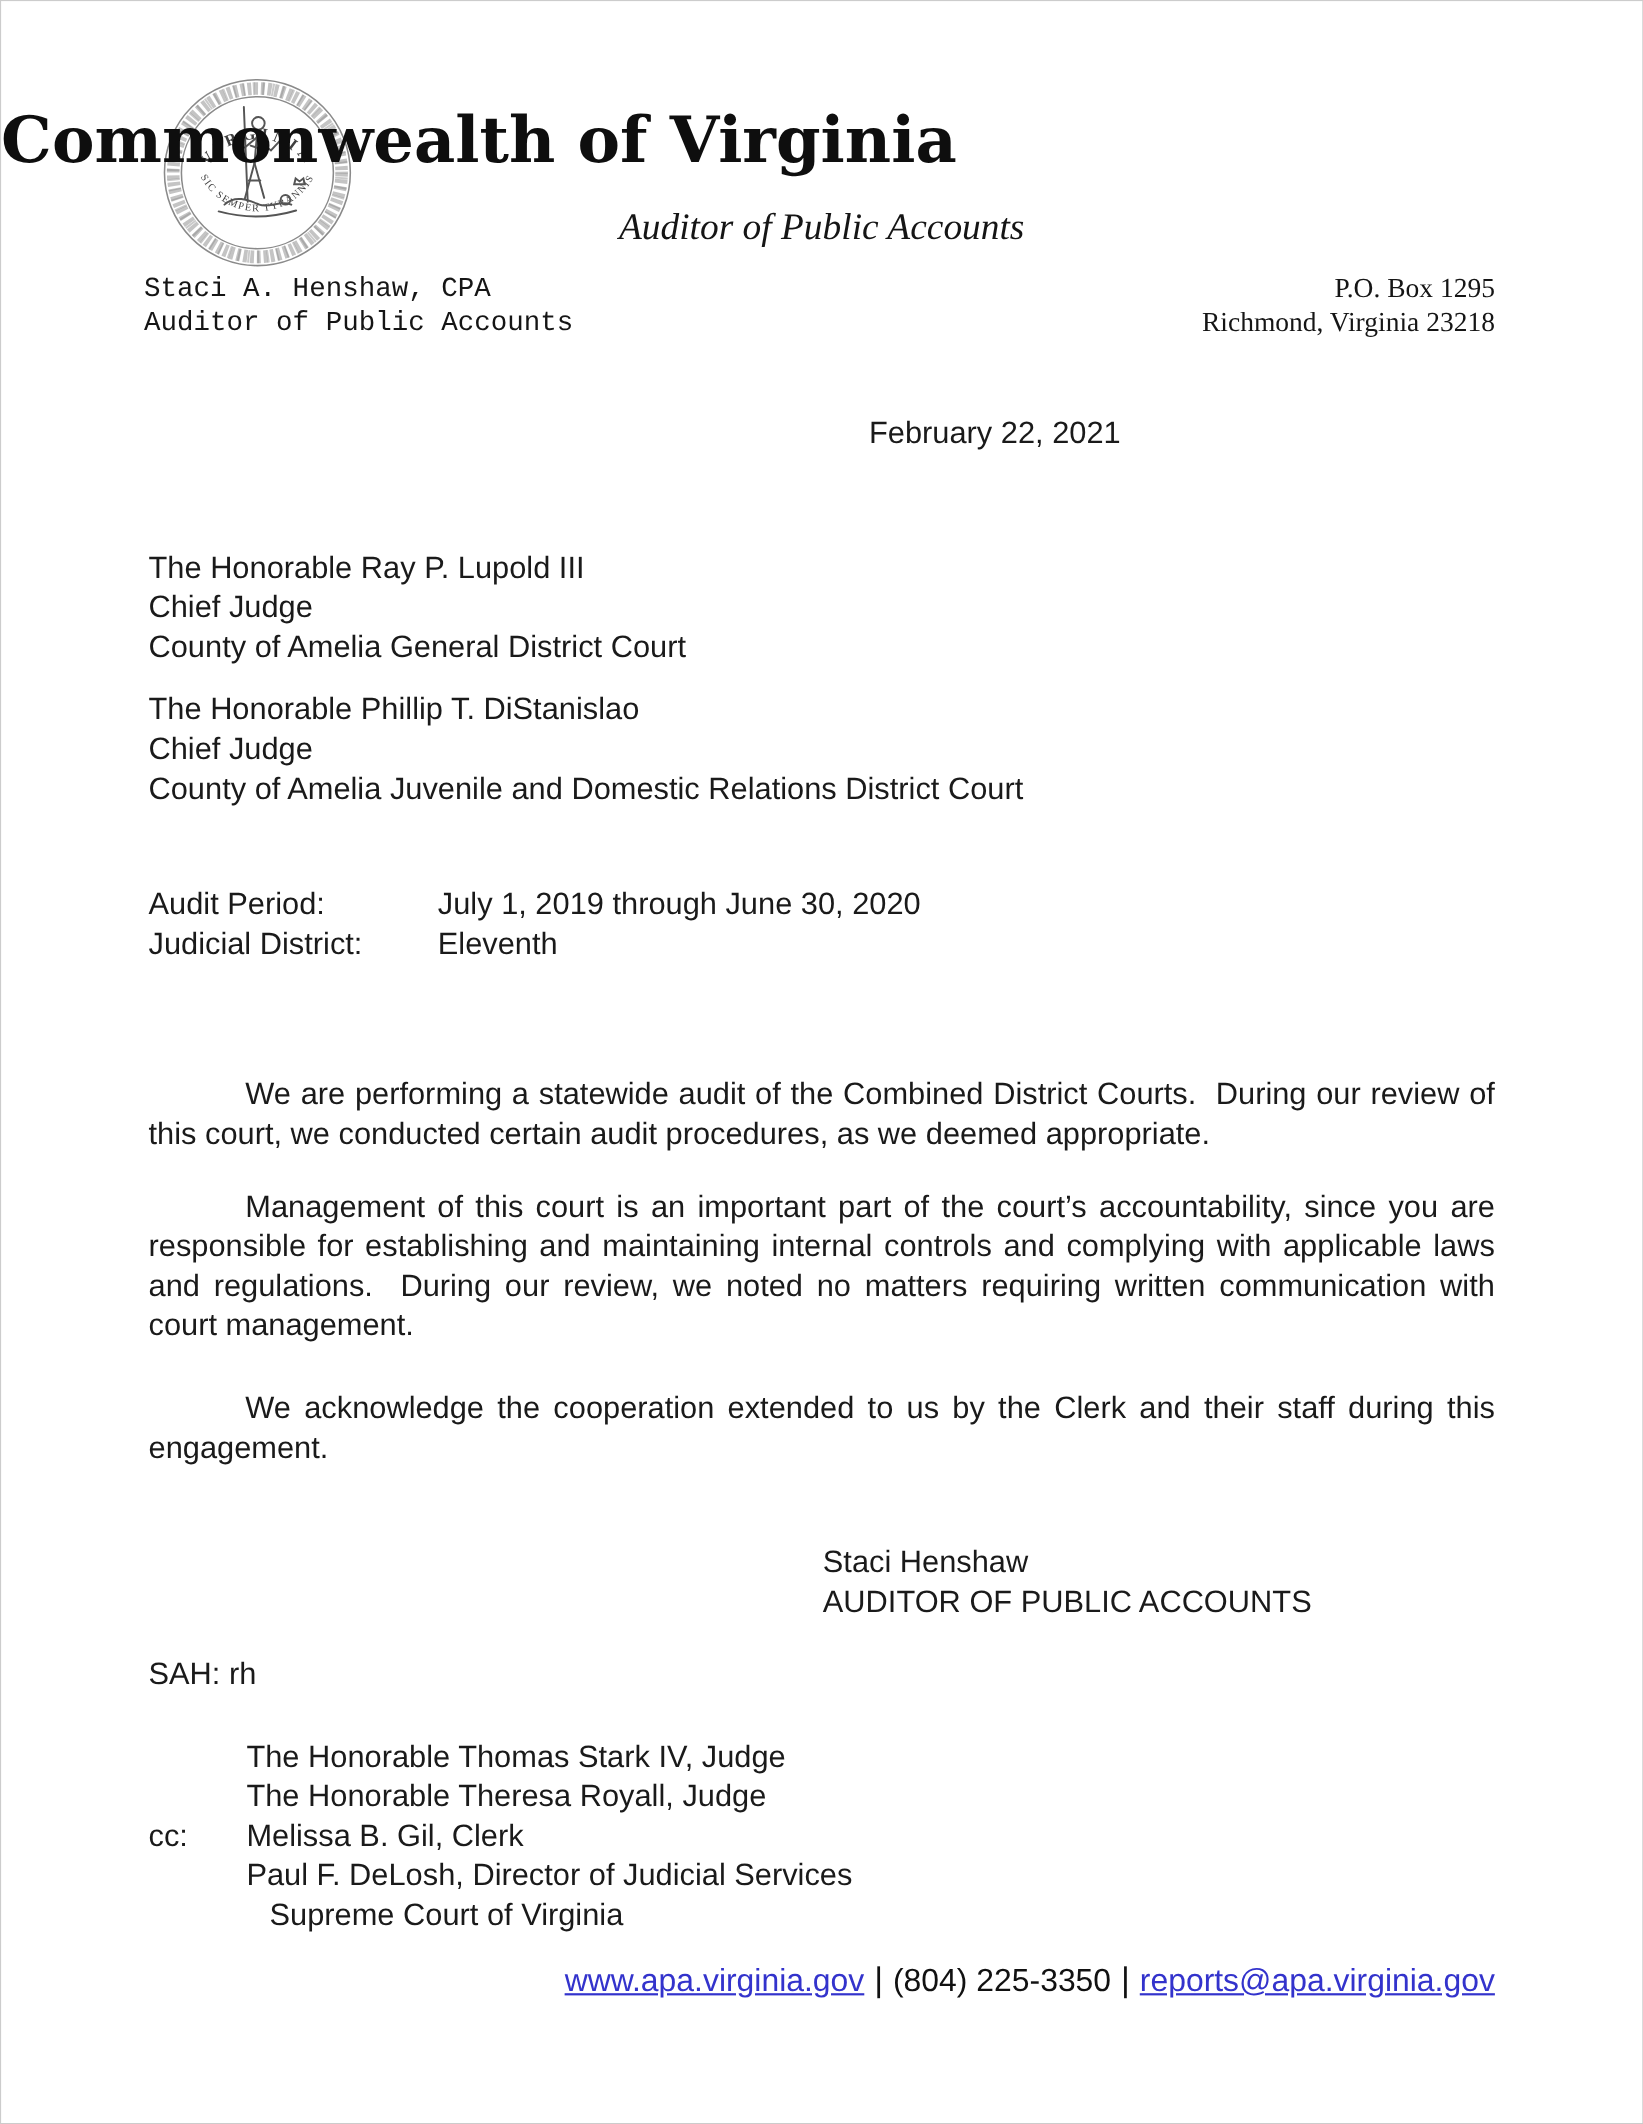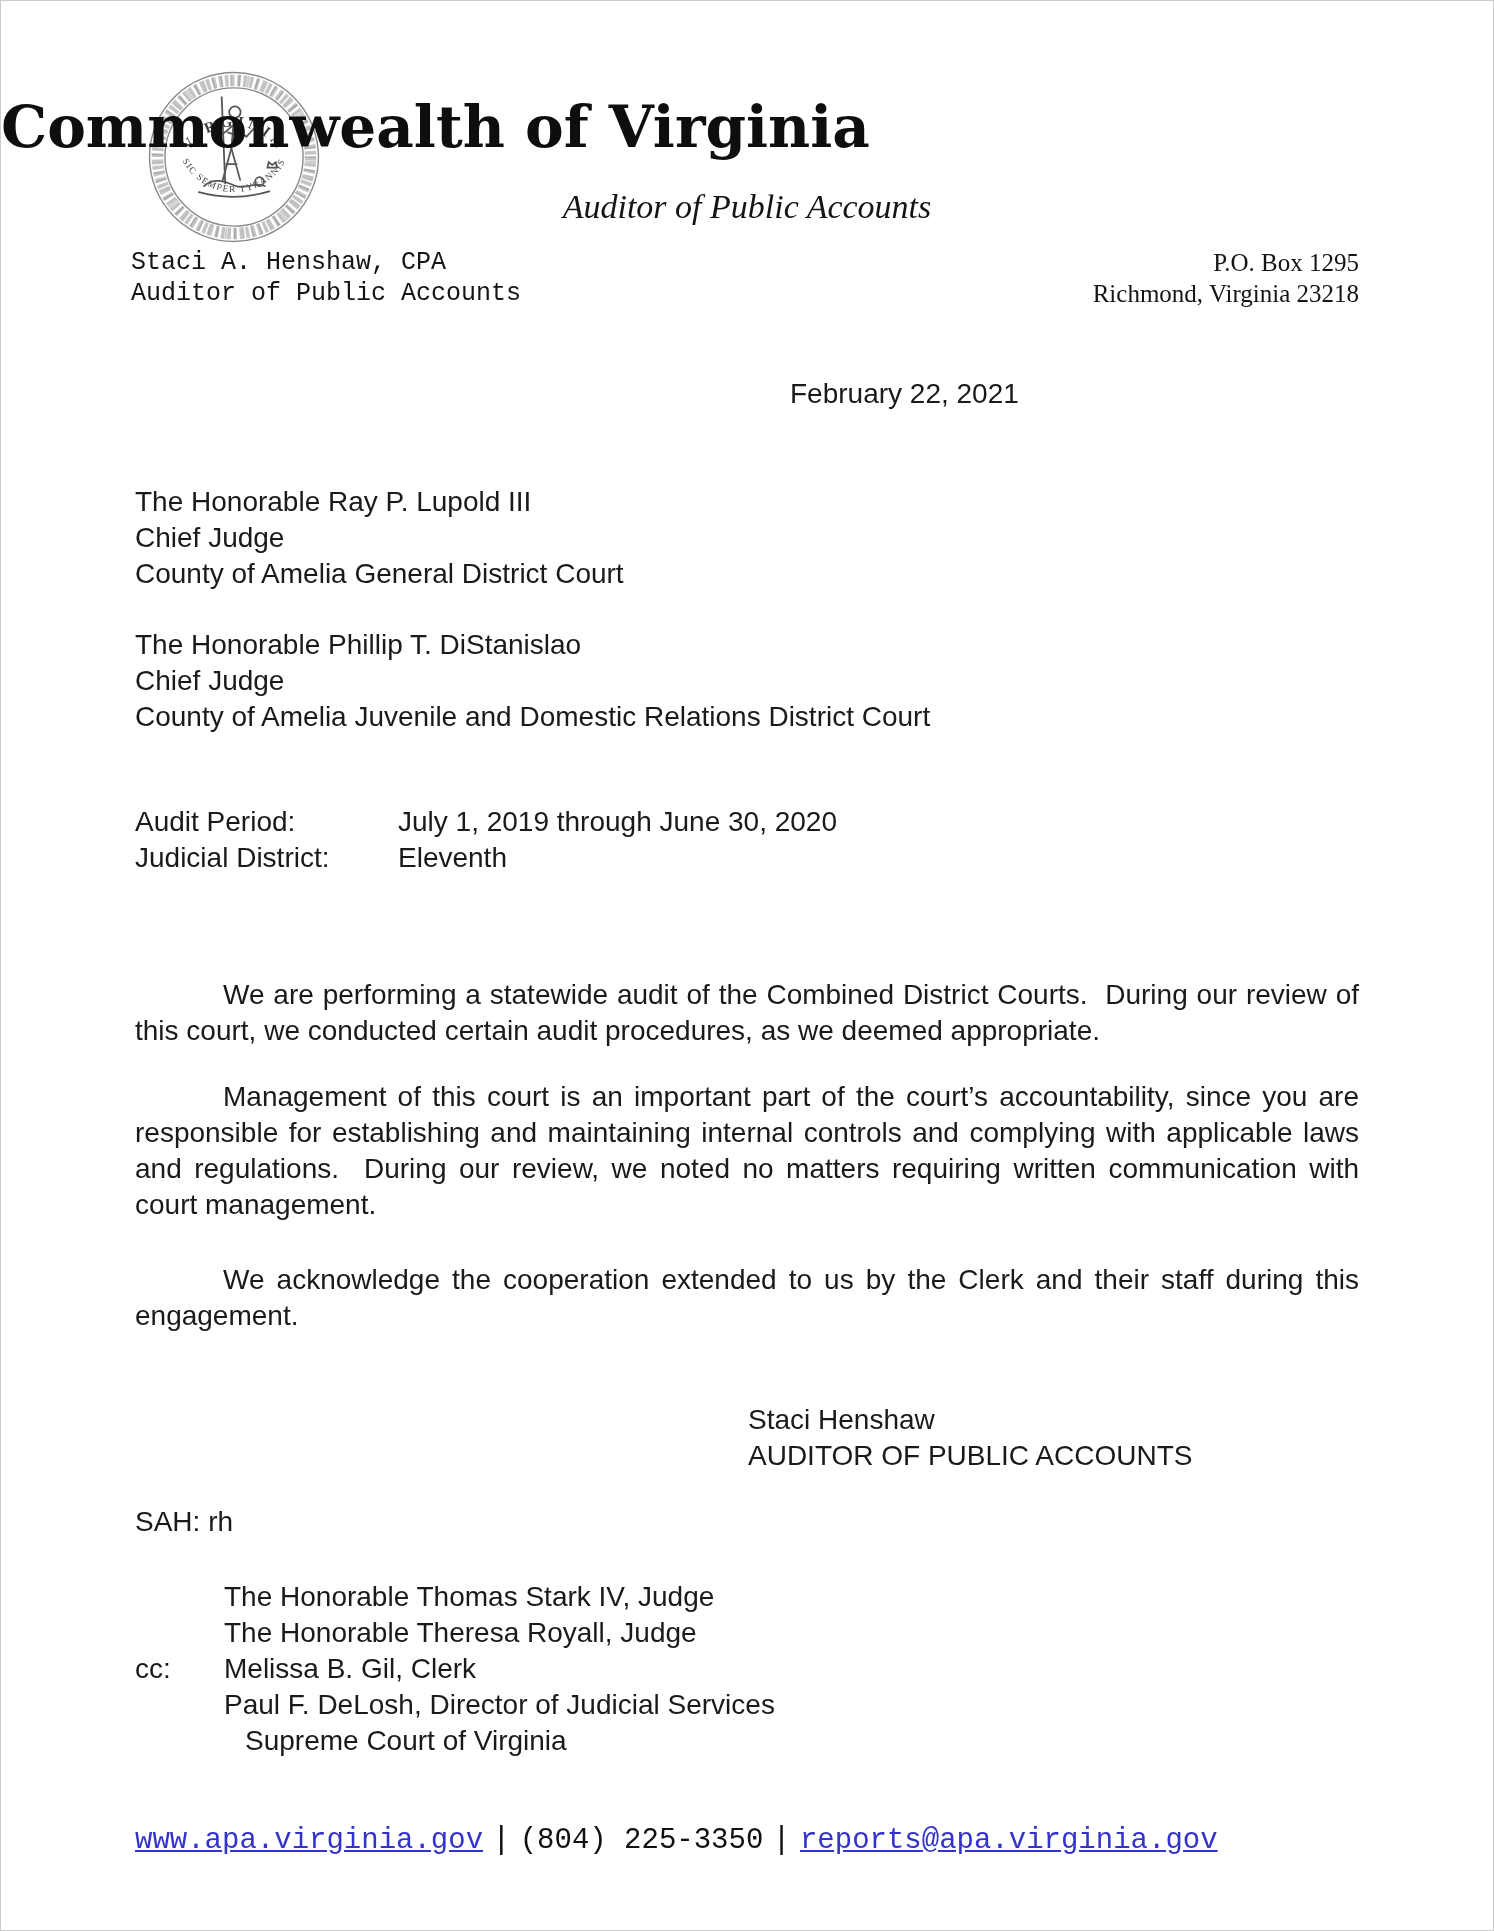--- a/index.html
+++ b/index.html
@@ -39,44 +39,44 @@
   .lh-mailing {
     position:absolute; right:134px; top:246px; text-align:right;
     font-family:"Liberation Serif", serif;
     font-size:25px; line-height:31px; color:#151515;
   }
 
   
   .abs { position:absolute; left:134px; width:1224px; }
   .date-line { position:absolute; left:747px; top:375px;margin-left:42px; }
 
-  .addr1 { top:483px; }
+  .addr1 { top:497px; }
   .addr2 { top:626px; }
 
   .audit { top:803px; }
   .audit .row { display:flex; }
   .audit .lbl { flex:0 0 263px; width:263px; }
 
   .para { margin:0; text-align:justify; text-indent:88px; white-space:pre-wrap; }
   .p1 { top:976px; }
   .p2 { top:1078px; }
   .p3 { top:1261px; }
 
   .sig { position:absolute; left:747px; top:1401px; }
   .sah { position:absolute; left:134px; top:1503px; }
 
   .cc { top:1578px; display:flex; align-items:center; }
   .cc-label { flex:0 0 89px; width:89px; }
   .cc-names > div { min-height:36px; }
   .cc-indent { padding-left:21px; }
 
   .footer {
-    top:1779px; text-align:left;
-    font-family:Liberation Mono, monospace;
-    font-size:29px; line-height:40px; color:#111;margin-top:40px;
+    top:1779px; text-align:right;
+    font-family:Liberation Sans, sans-serif;
+    font-size:29px; line-height:40px; color:#111;
   }
   .footer a { text-decoration:underline; cursor:pointer; }
   .footer .sep { padding:0 9px; font-size:31px; color:#111; }
 
   
   .seal .ln { fill:none; stroke:#555; stroke-width:2; stroke-linecap:round; }
   .seal .ring { fill:none; stroke:#8a8a8a; }
   .seal text { font-family:"Liberation Serif", serif; fill:#3f3f3f; }
 </style>
 </head>

